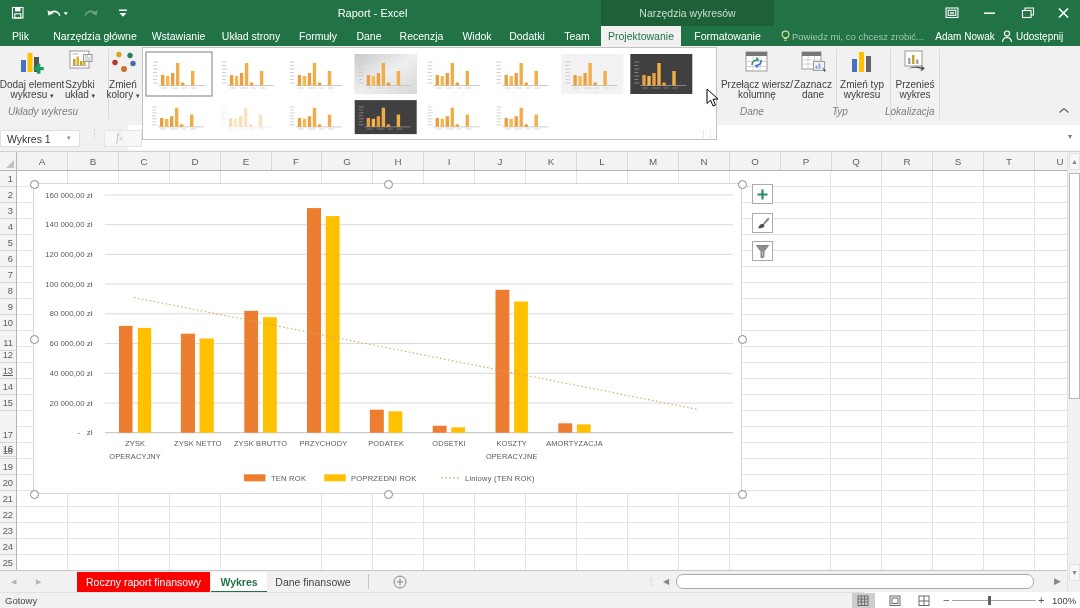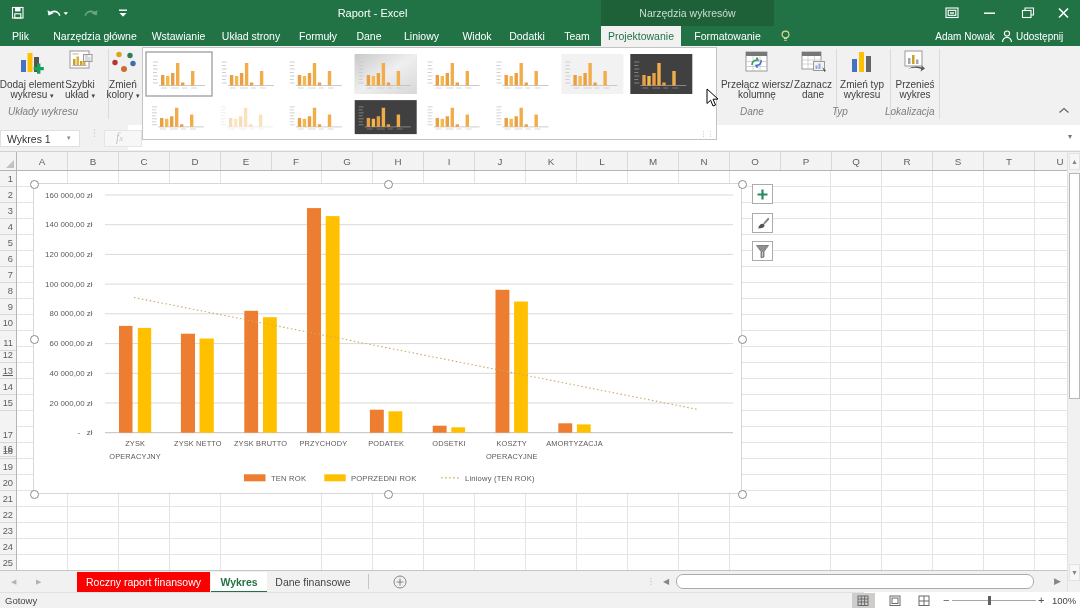--- a/index.html
+++ b/index.html
@@ -96,30 +96,31 @@
    </g>
  </svg>
 
  <div class="abs" id="tabrow"></div>
  <div class="rtab" style="left:0px;top:26px;width:41px;">Plik</div>
  <div class="rtab" style="left:47px;top:26px;width:96px;">Narzędzia główne</div>
  <div class="rtab" style="left:143px;top:26px;width:71px;">Wstawianie</div>
  <div class="rtab" style="left:214px;top:26px;width:74px;">Układ strony</div>
  <div class="rtab" style="left:288px;top:26px;width:60px;">Formuły</div>
  <div class="rtab" style="left:348px;top:26px;width:42px;">Dane</div>
- <div class="rtab" style="left:390px;top:26px;width:63px;">Liniowy</div>
+ <div class="rtab" style="left:390px;top:26px;width:63px;">Recenzja</div>
  <div class="rtab" style="left:453px;top:26px;width:48px;">Widok</div>
  <div class="rtab" style="left:501px;top:26px;width:52px;">Dodatki</div>
  <div class="rtab" style="left:553px;top:26px;width:48px;">Team</div>
  <div class="rtab" id="tab-sel" style="left:601px;top:26px;width:80px;">Projektowanie</div>
  <div class="rtab" style="left:681px;top:26px;width:93px;">Formatowanie</div>
  <svg class="abs" style="left:780px;top:30px;" width="11" height="13" viewBox="0 0 11 13">
    <circle cx="5.5" cy="4.5" r="3.4" fill="none" stroke="#d8d89a" stroke-width="1.2"></circle>
    <path d="M4 8.5 h3 M4.2 10.2 h2.6" stroke="#d8d89a" stroke-width="1.1" fill="none"></path>
  </svg>
+ <div class="rtab" style="left:792px;top:26px;width:200px;color:#9fc7af;text-align:left;font-size:9.5px;">Powiedz mi, co chcesz zrobić...</div>
  <div class="rtab" style="left:933px;top:26px;width:64px;font-size:10px;">Adam Nowak</div>
  <svg class="abs" style="left:1001px;top:30px;" width="12" height="13" viewBox="0 0 12 13">
    <circle cx="6" cy="3.6" r="2.6" fill="none" stroke="#fff" stroke-width="1.2"></circle>
    <path d="M1.5 12 q0.5-4.5 4.5-4.5 q4 0 4.5 4.5" fill="none" stroke="#fff" stroke-width="1.2"></path>
  </svg>
  <div class="rtab" style="left:1016px;top:26px;width:60px;text-align:left;font-size:10px;">Udostępnij</div>
 
  <div class="abs" id="ribbon"></div>
 
  <svg class="abs" style="left:20px;top:50px;" width="24" height="26" viewBox="0 0 24 26">

